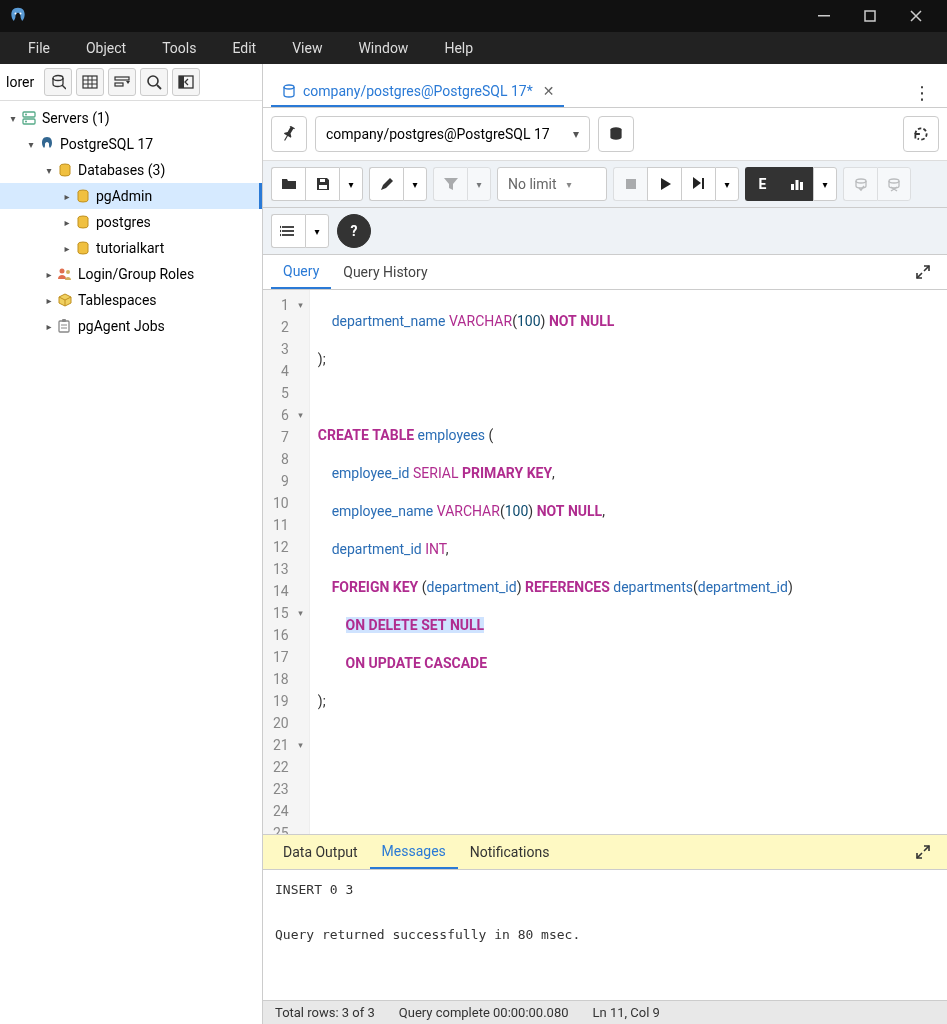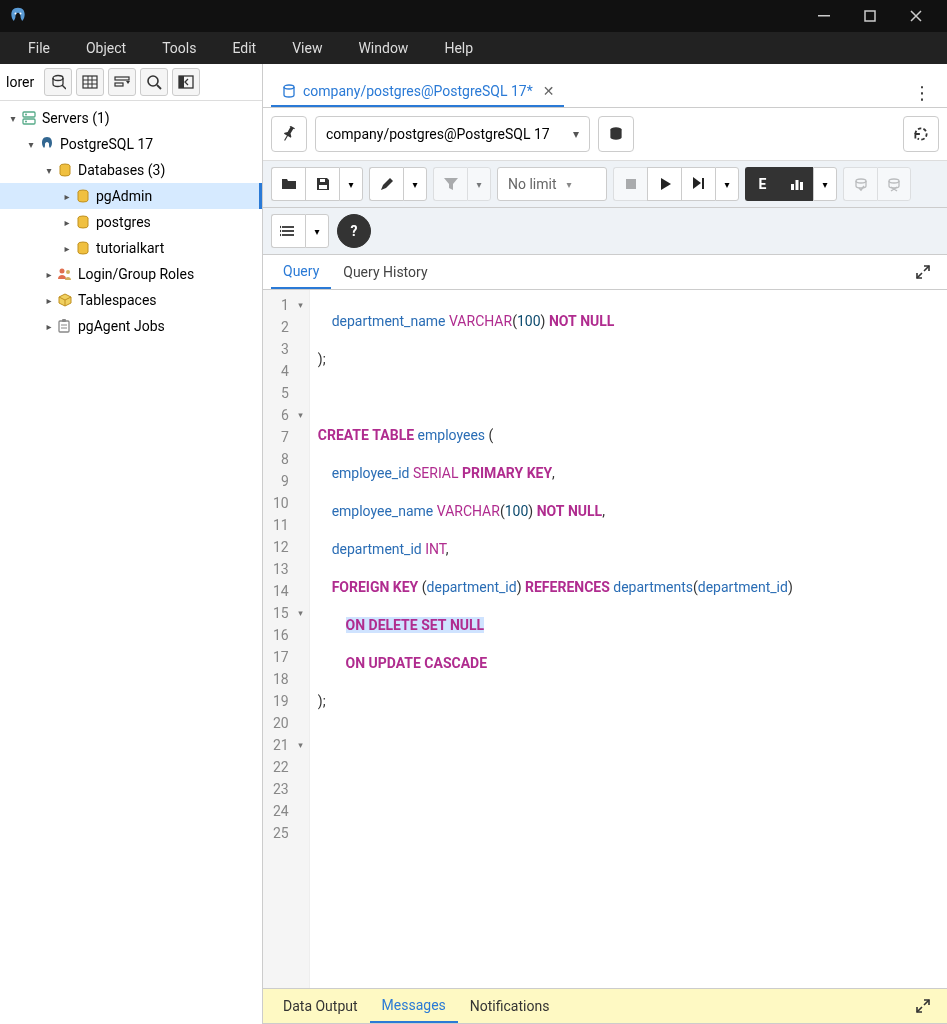--- a/index.html
+++ b/index.html
@@ -506,15 +506,24 @@
       <div class="otab active">Messages</div>
       <div class="otab">Notifications</div>
       <div class="expand">
           <svg width="16" height="16" viewBox="0 0 16 16">
             <path d="M2 9 l0 5 l5 0 M14 7 l0 -5 l-5 0" fill="none" stroke="#333" stroke-width="1.6"></path>
             <path d="M2 14 l5 -5 M14 2 l-5 5" stroke="#333" stroke-width="1.6"></path>
           </svg>
         </div>
     </div>
 
-
+    <div class="messages">INSERT 0 3
+
+
+Query returned successfully in 80 msec.</div>
+
+    <div class="statusbar">
+      <span>Total rows: 3 of 3</span>
+      <span>Query complete 00:00:00.080</span>
+      <span>Ln 11, Col 9</span>
+    </div>
   </div>
 </div>
 
 </body></html>

